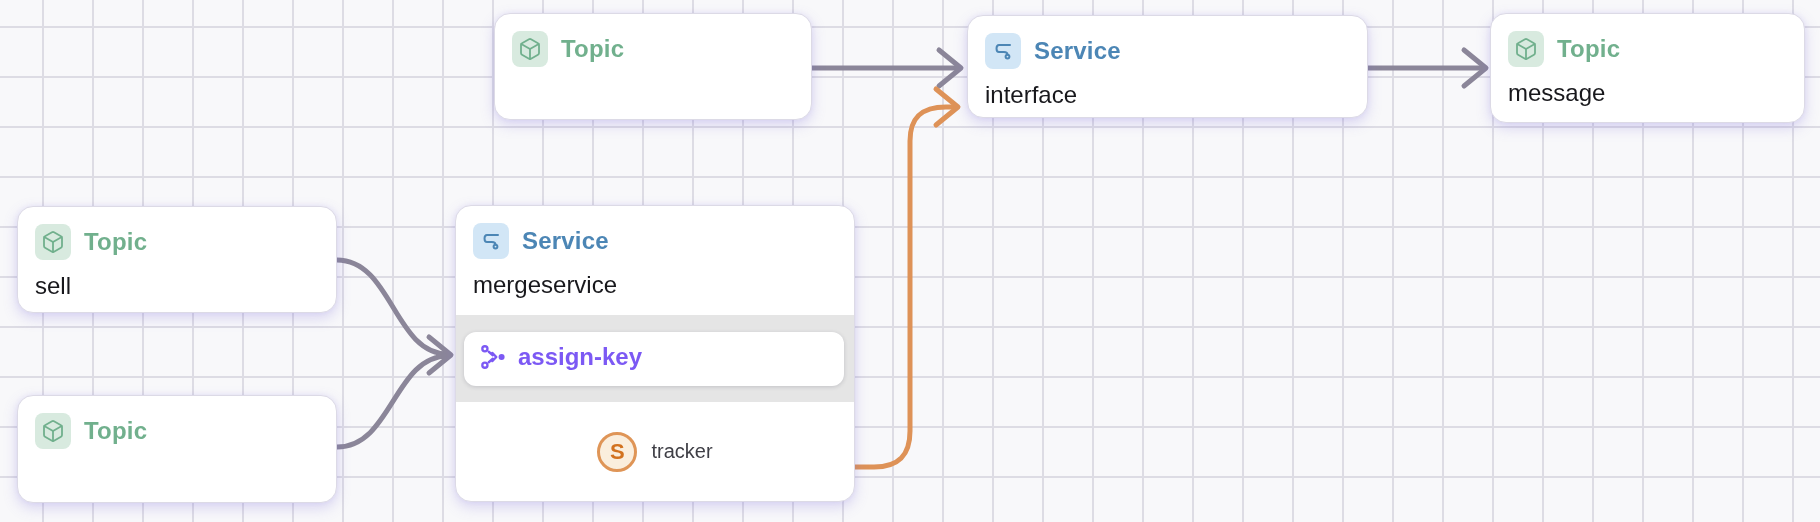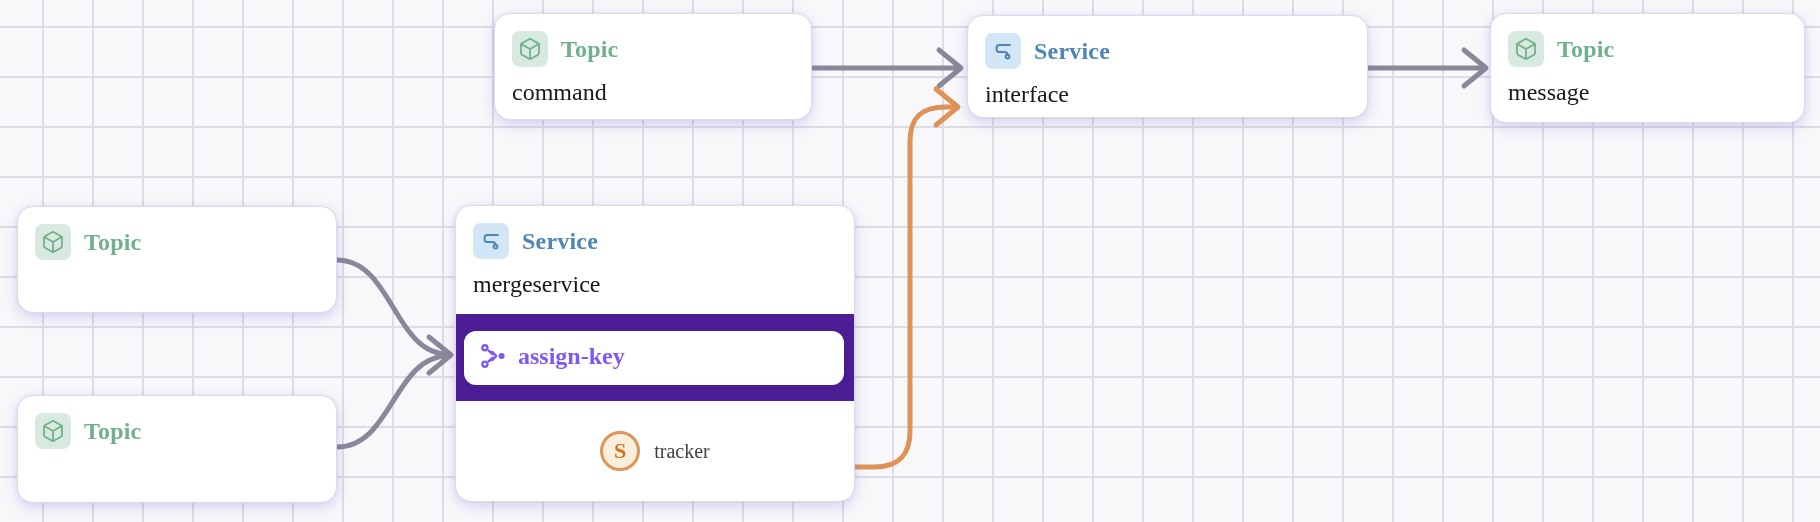--- a/index.html
+++ b/index.html
@@ -1,21 +1,21 @@
 <!DOCTYPE html>
 <html><head>
 <meta charset="utf-8">
 <style>
   html,body{margin:0;padding:0;background:#f8f8fa;}
   *{box-sizing:border-box;}
   .canvas{
     position:relative;
     width:1820px;height:522px;
     overflow:hidden;
-    font-family:Liberation Serif, serif;
+    font-family:Liberation Sans, sans-serif;
     background-color:#f8f8fa;
     background-image:
       linear-gradient(to right, #dddce4 2px, transparent 2px),
       linear-gradient(to bottom, #dddce4 2px, transparent 2px);
     background-size:50px 50px;
     background-position:42px 26px;
   }
   svg.edges{position:absolute;left:0;top:0;z-index:1;}
   .e-gray{fill:none;stroke:#8b8699;stroke-width:5;stroke-linecap:round;stroke-linejoin:round;}
   .e-orange{fill:none;stroke:#de9257;stroke-width:5;stroke-linecap:round;stroke-linejoin:round;}
@@ -32,21 +32,21 @@
   .icon-badge.green{background:#d8eadf;}
   .icon-badge.blue{background:#d2e6f6;}
   .type-label{font-size:24px;font-weight:700;letter-spacing:.2px;}
   .green-text{color:#71b08d;}
   .blue-text{color:#4c86b5;}
   .node-name{font-size:24px;color:#18181c;padding:12px 17px 0 17px;font-weight:400;}
 
   .service-group{display:flex;flex-direction:column;padding:0;overflow:hidden;}
   .band{
     margin-top:16px;
-    background:#4c1d95;
+    background:#e5e5e5;
     padding:17px 10px 16px 8px;
   }
   .step-card{
     background:#ffffff;border-radius:12px;
     box-shadow:0 1px 4px rgba(40,40,60,.18);
     padding:9px 14px 13px 16px;
   }
   .step-header{display:flex;align-items:center;gap:10px;height:32px;}
   .step-icon{display:flex;align-items:center;justify-content:center;flex:none;}
   .step-label{font-size:24px;font-weight:700;color:#7c59f4;}
@@ -91,21 +91,20 @@
     <div class="node-header">
       <span class="icon-badge green">
         <svg width="24" height="24" viewBox="0 0 24 24" fill="none" stroke="#71b08d" stroke-width="1.8" stroke-linecap="round" stroke-linejoin="round">
             <path d="M21 16V8a2 2 0 0 0-1-1.73l-7-4a2 2 0 0 0-2 0l-7 4A2 2 0 0 0 3 8v8a2 2 0 0 0 1 1.73l7 4a2 2 0 0 0 2 0l7-4A2 2 0 0 0 21 16z"></path>
             <polyline points="3.27 6.96 12 12.01 20.73 6.96"></polyline>
             <line x1="12" y1="22.08" x2="12" y2="12"></line>
           </svg>
       </span>
       <span class="type-label green-text">Topic</span>
     </div>
-    <div class="node-name">command</div>
   </div>
 
   <div class="node" style="left:967px;top:15px;width:401px;height:103px">
     <div class="node-header">
       <span class="icon-badge blue">
         <svg width="24" height="24" viewBox="0 0 24 24" fill="none" stroke="#4c86b5" stroke-width="2" stroke-linecap="round" stroke-linejoin="round">
             <path d="M19 6 H8 C4.7 6 4.7 13 8 13 H13 C15.4 13 16.5 14.3 16.5 15.6"></path>
             <circle cx="16.5" cy="17.6" r="1.9"></circle>
           </svg>
       </span>
@@ -132,20 +131,21 @@
     <div class="node-header">
       <span class="icon-badge green">
         <svg width="24" height="24" viewBox="0 0 24 24" fill="none" stroke="#71b08d" stroke-width="1.8" stroke-linecap="round" stroke-linejoin="round">
             <path d="M21 16V8a2 2 0 0 0-1-1.73l-7-4a2 2 0 0 0-2 0l-7 4A2 2 0 0 0 3 8v8a2 2 0 0 0 1 1.73l7 4a2 2 0 0 0 2 0l7-4A2 2 0 0 0 21 16z"></path>
             <polyline points="3.27 6.96 12 12.01 20.73 6.96"></polyline>
             <line x1="12" y1="22.08" x2="12" y2="12"></line>
           </svg>
       </span>
       <span class="type-label green-text">Topic</span>
     </div>
+    <div class="node-name">sell</div>
   </div>
 
   <div class="node" style="left:17px;top:395px;width:320px;height:108px">
     <div class="node-header">
       <span class="icon-badge green">
         <svg width="24" height="24" viewBox="0 0 24 24" fill="none" stroke="#71b08d" stroke-width="1.8" stroke-linecap="round" stroke-linejoin="round">
             <path d="M21 16V8a2 2 0 0 0-1-1.73l-7-4a2 2 0 0 0-2 0l-7 4A2 2 0 0 0 3 8v8a2 2 0 0 0 1 1.73l7 4a2 2 0 0 0 2 0l7-4A2 2 0 0 0 21 16z"></path>
             <polyline points="3.27 6.96 12 12.01 20.73 6.96"></polyline>
             <line x1="12" y1="22.08" x2="12" y2="12"></line>
           </svg>

